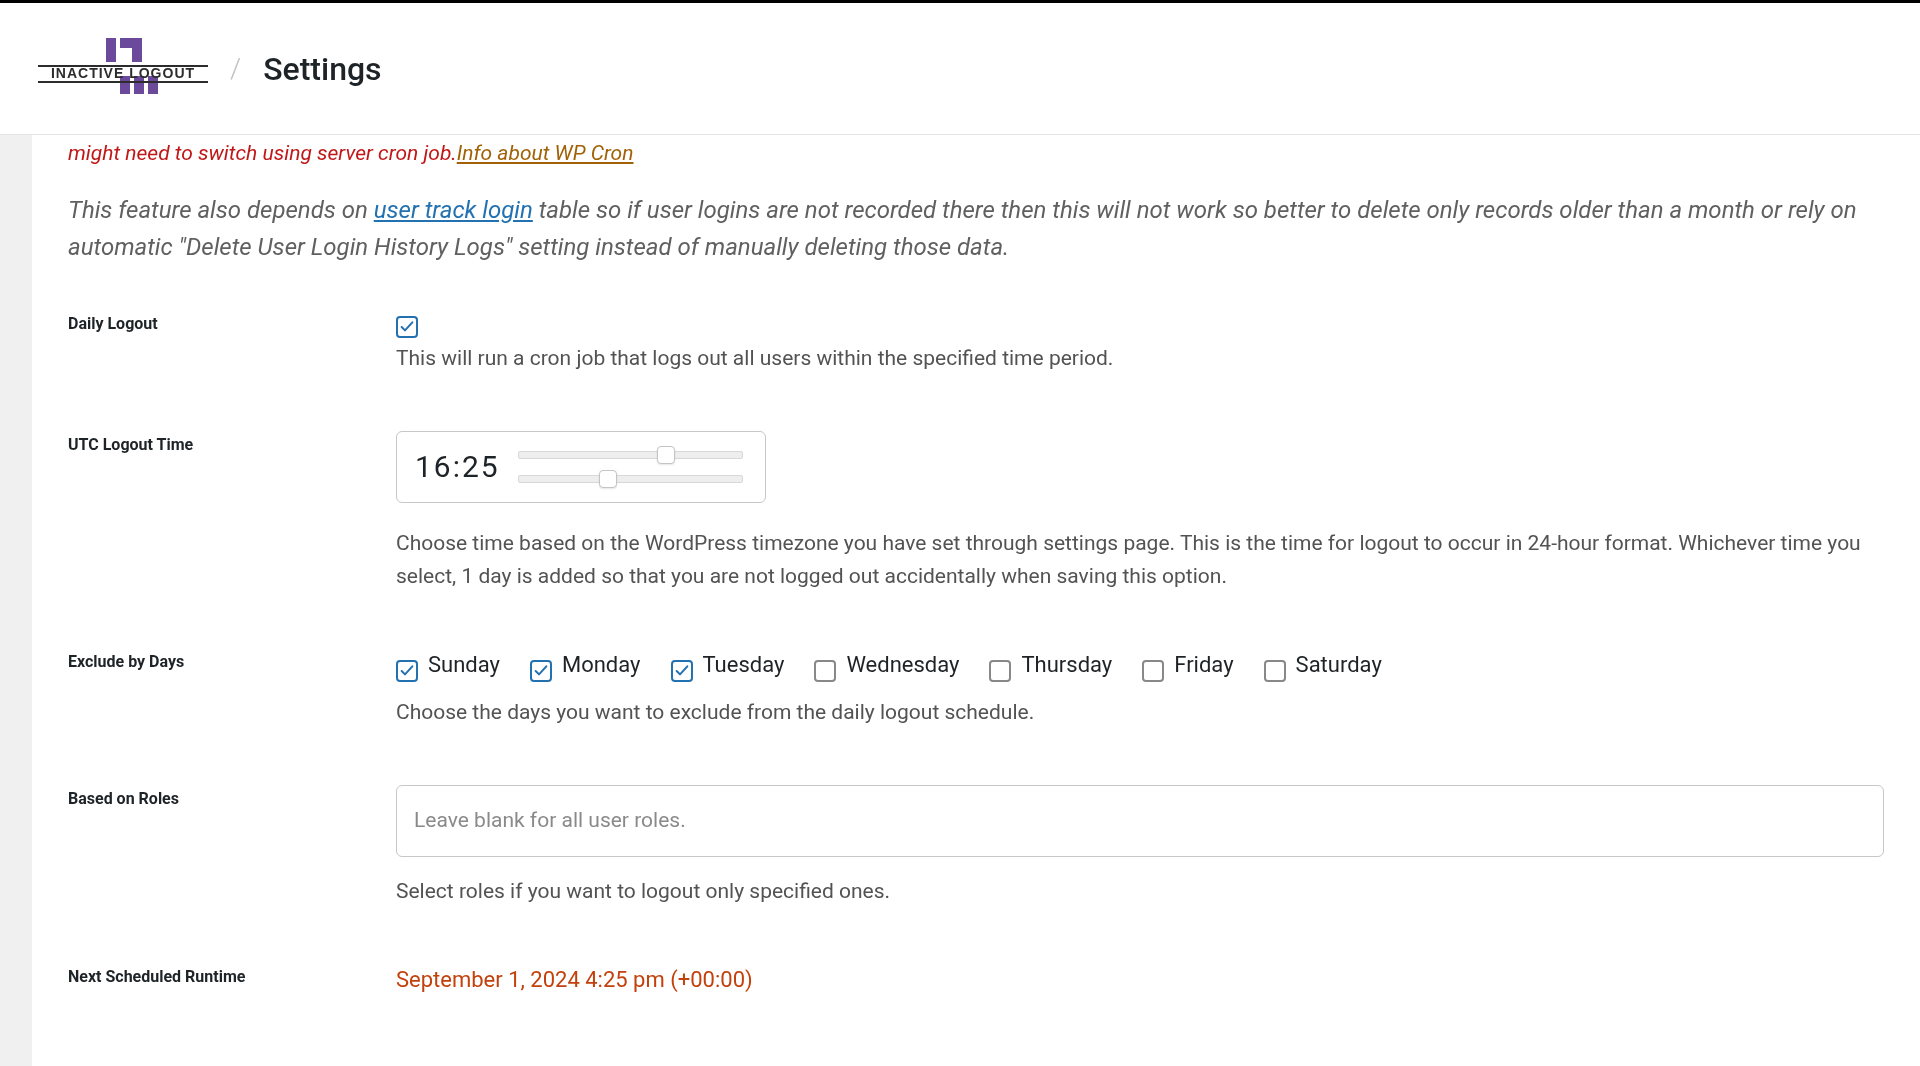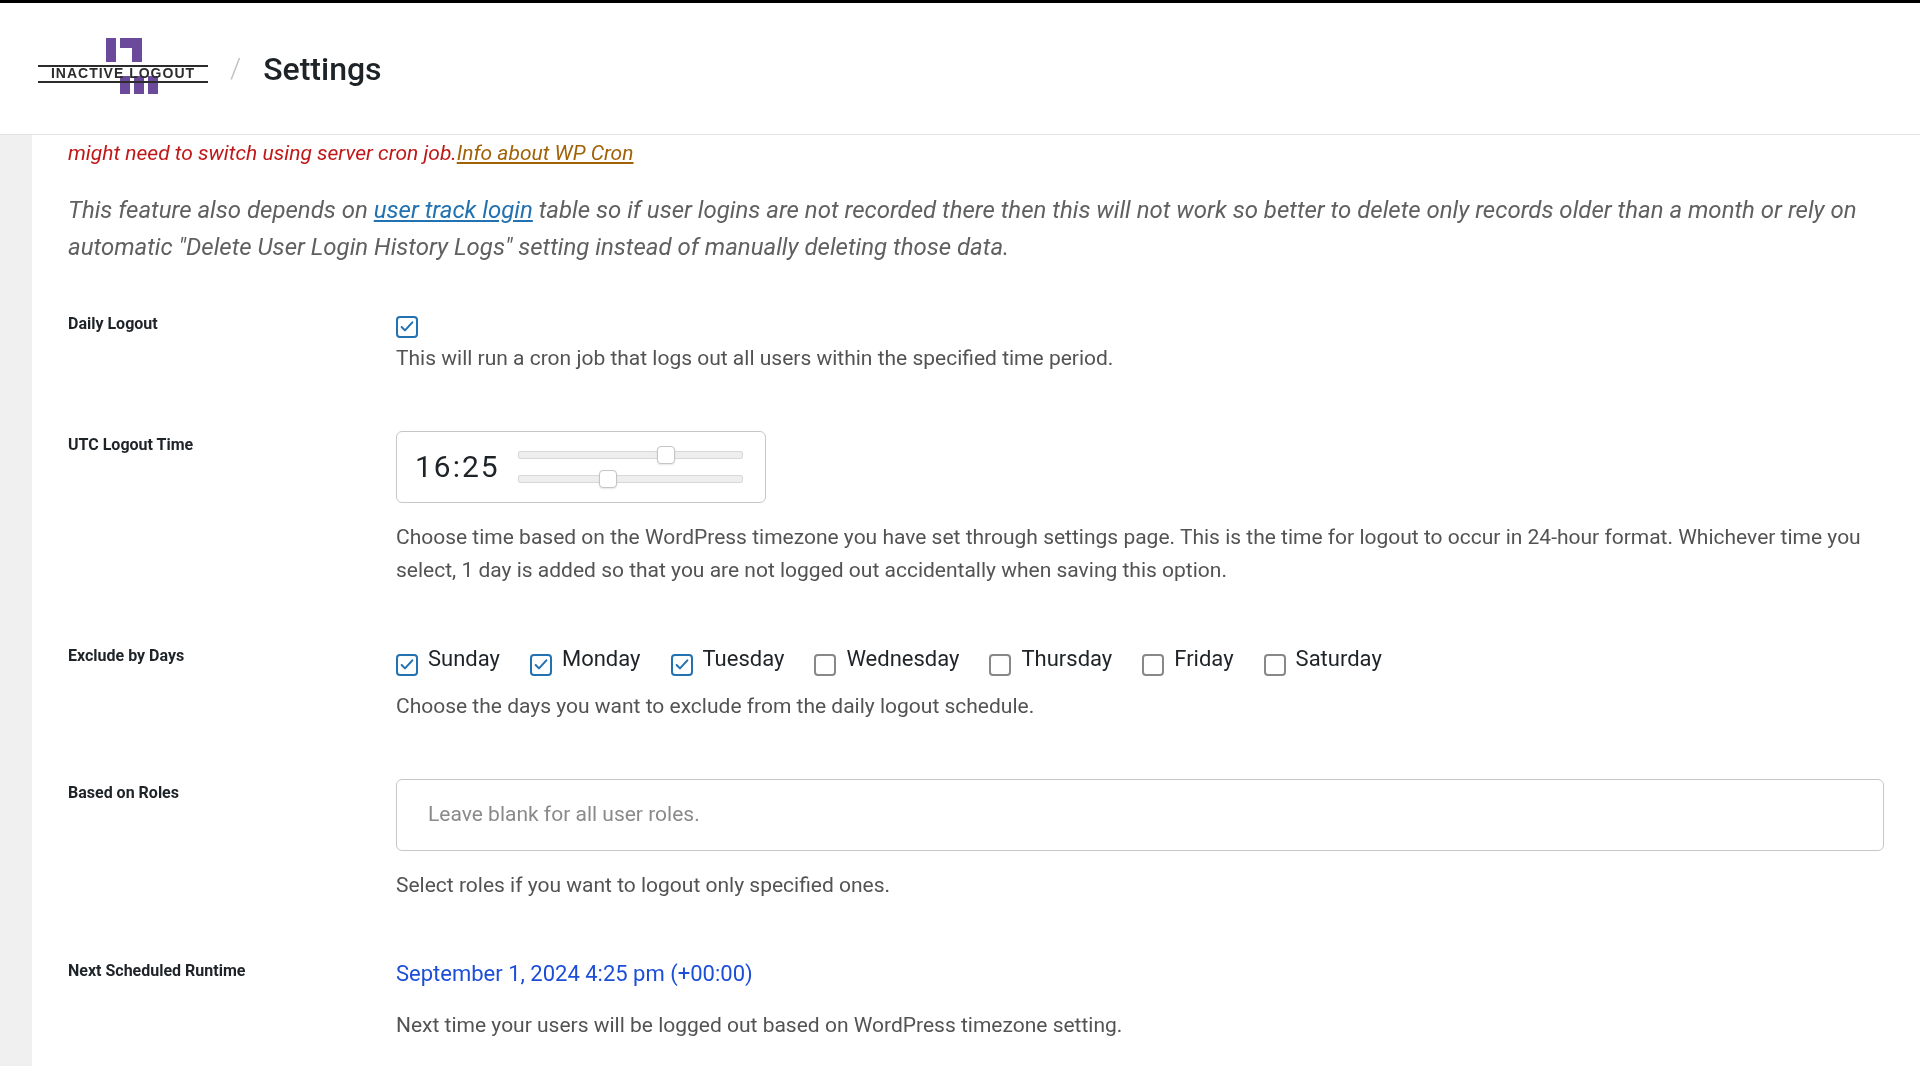--- a/index.html
+++ b/index.html
@@ -114,21 +114,21 @@
   }
   .time-box {
     border: 1px solid #c7c7c7;
     border-radius: 6px;
     width: 370px;
     height: 72px;
     display: flex;
     align-items: center;
     padding: 0 18px;
     gap: 18px;
-    margin-bottom: 18px;
+    margin-bottom: 24px;
   }
   .time-value {
     font-size: 30px;
     letter-spacing: 2px;
     color: #1d2327;
     font-variant-numeric: tabular-nums;
   }
   .time-sliders {
     flex: 1;
     display: flex;
@@ -165,31 +165,31 @@
     gap: 10px;
     font-size: 22px;
     color: #1d2327;
     cursor: pointer;
   }
   .roles-input {
     width: 100%;
     border: 1px solid #c7c7c7;
     border-radius: 6px;
     height: 72px;
-    padding: 0 31px;
+    padding: 0 17px;
     font-size: 21px;
     color: #8a8a8a;
     display: flex;
     align-items: center;
     margin-bottom: 18px;
   }
   .runtime-value {
-    color: #1d4ed8;
+    color: #c2410c;
     font-size: 22px;
-    margin-bottom: 18px;
+    margin-bottom: 28px;
   }
 </style>
 </head>
 <body>
 
 <div class="topbar-line"></div>
 
 <div class="header">
   <div class="logo-wrap">
     <div class="logo">
@@ -310,19 +310,18 @@
           <span>Leave blank for all user roles.</span>
         </div>
         <div class="help">Select roles if you want to logout only specified ones.</div>
       </div>
     </div>
 
     <div class="form-row">
       <div class="form-label">Next Scheduled Runtime</div>
       <div class="form-field">
         <div class="runtime-value">September 1, 2024 4:25 pm (+00:00)</div>
-        <div class="help">Next time your users will be logged out based on WordPress timezone setting.</div>
       </div>
     </div>
 
   </div>
 
 </div>
 
 </body></html>

